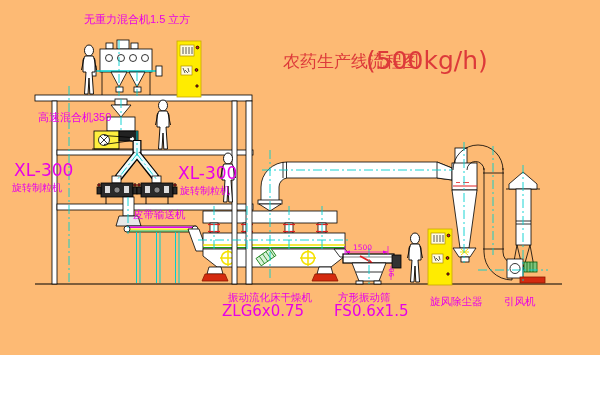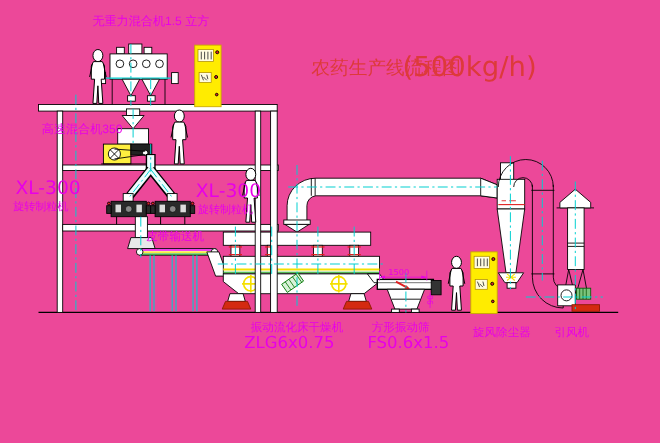--- a/index.html
+++ b/index.html
@@ -1,16 +1,16 @@
 <!DOCTYPE html>
 <html><head>
 <meta charset="utf-8">
 <style>
   html,body{margin:0;padding:0;background:#fff;}
-  #stage{position:relative;width:600px;height:403px;background:#ec4899;overflow:hidden;
+  #stage{position:relative;width:600px;height:355px;background:#fdba74;overflow:hidden;
          font-family:"DejaVu Sans",sans-serif;}
   svg text{user-select:none;}
   .cjk{font-family:sans-serif;}
   .lat{font-family:"DejaVu Sans",sans-serif;}
 </style>
 </head>
 <body>
 
 <div id="stage">
 <svg width="600" height="403" viewBox="0 0 600 403" xmlns="http://www.w3.org/2000/svg">

